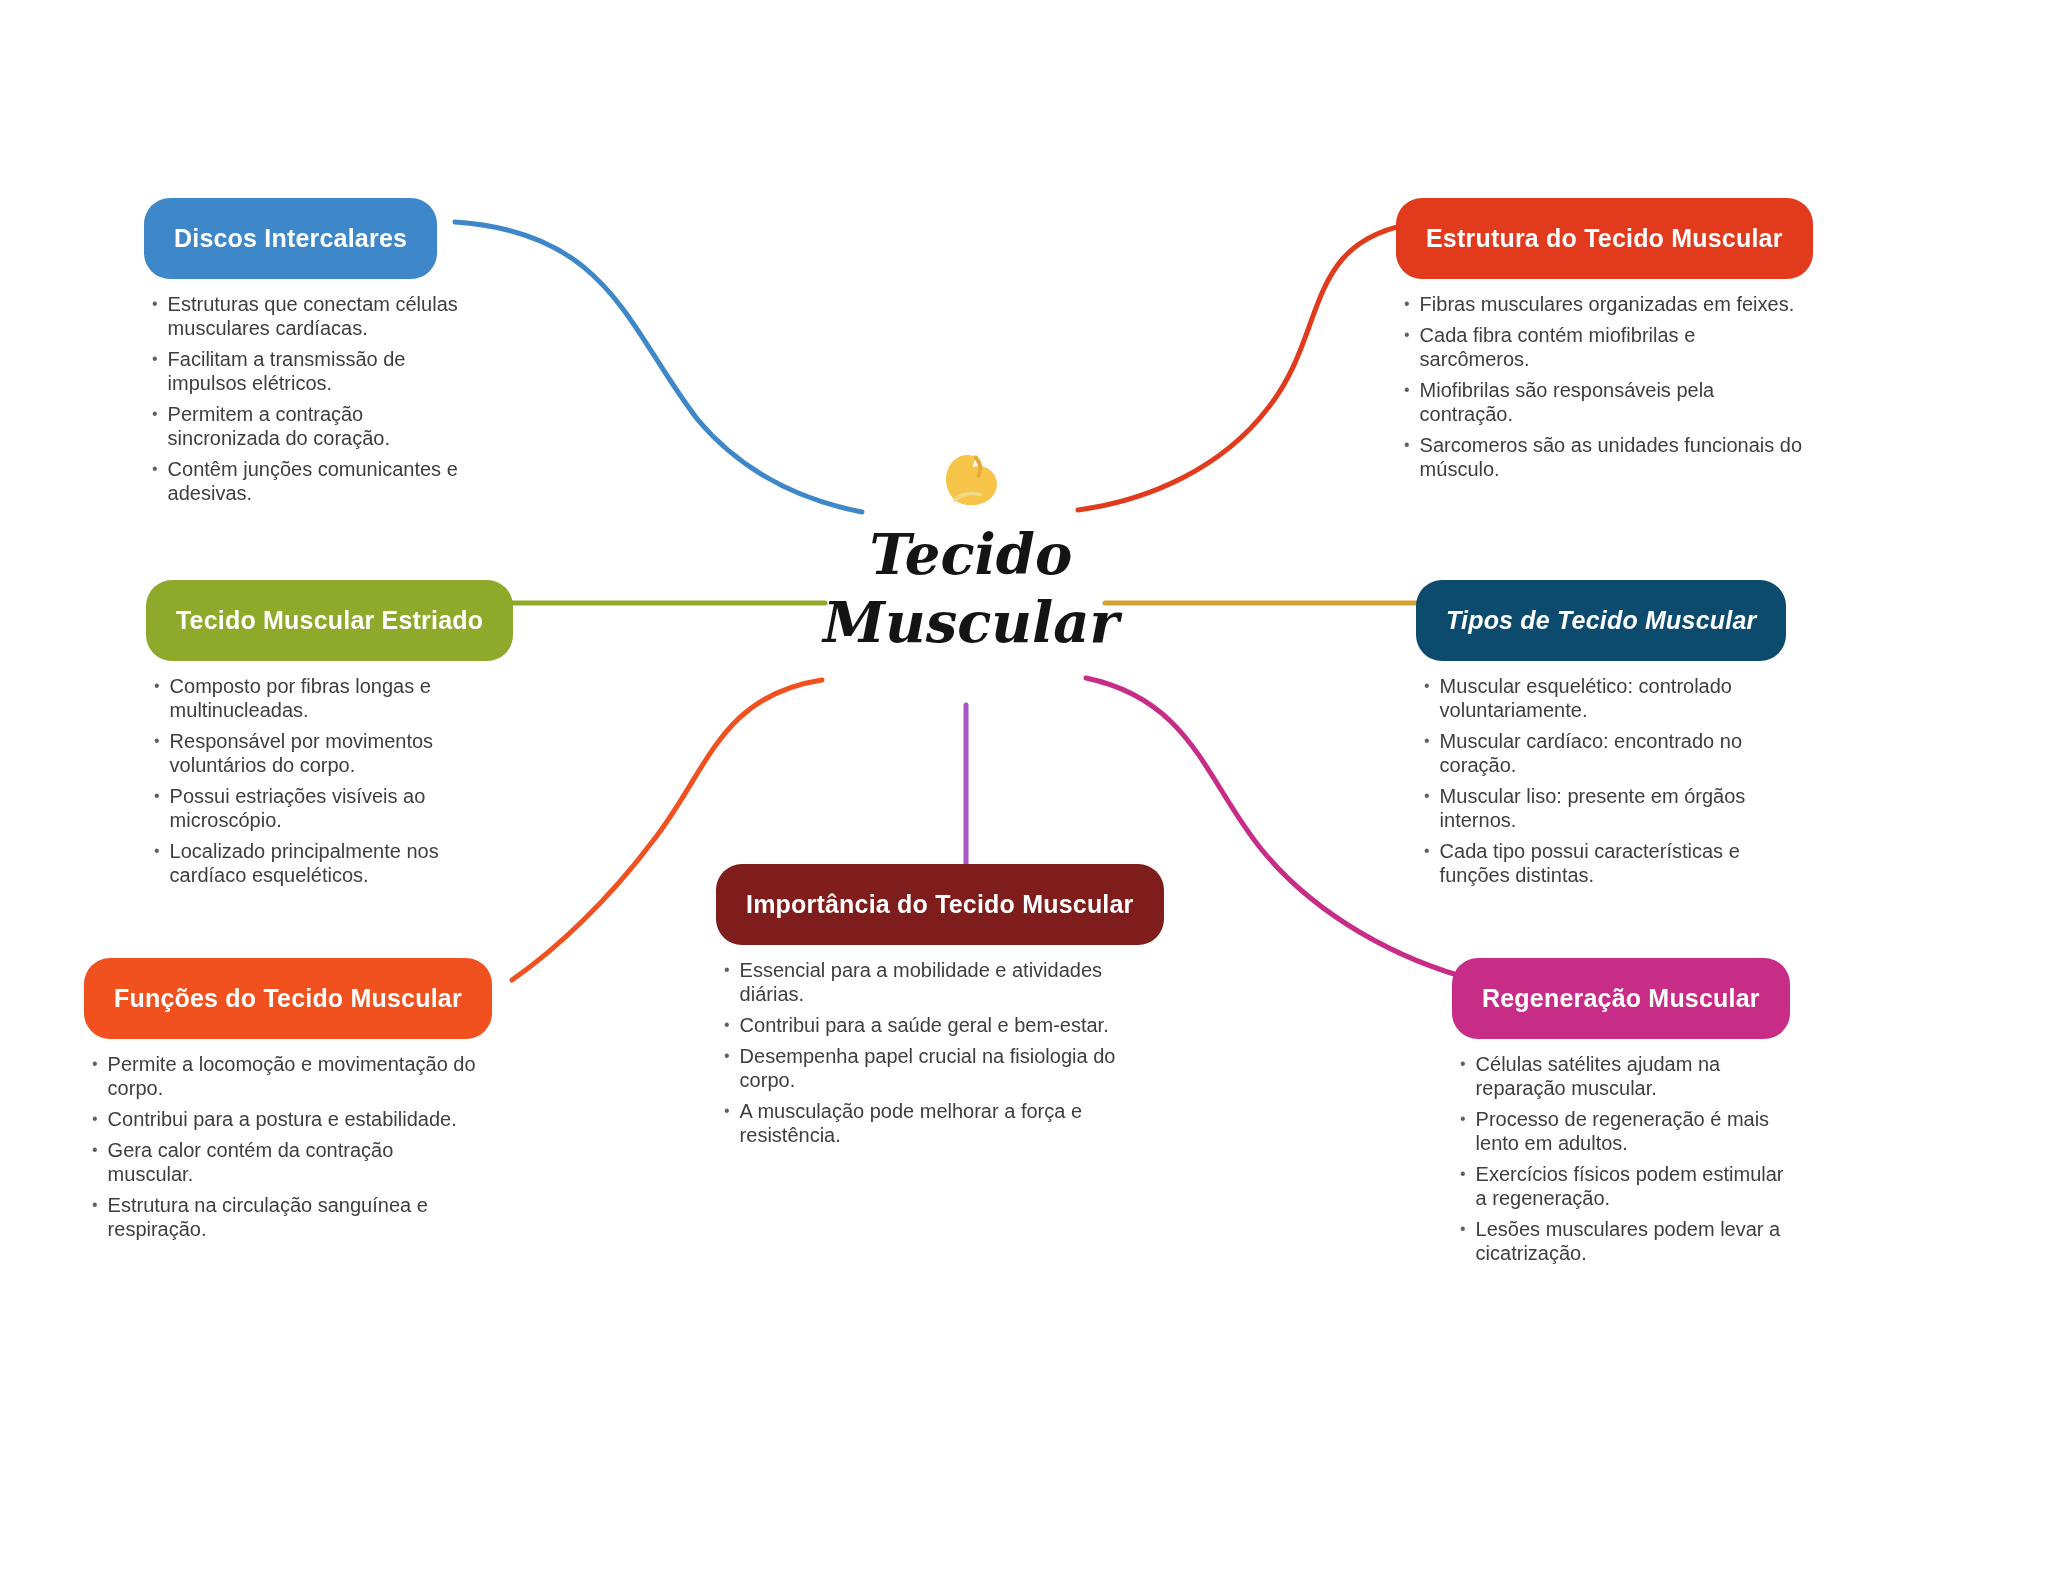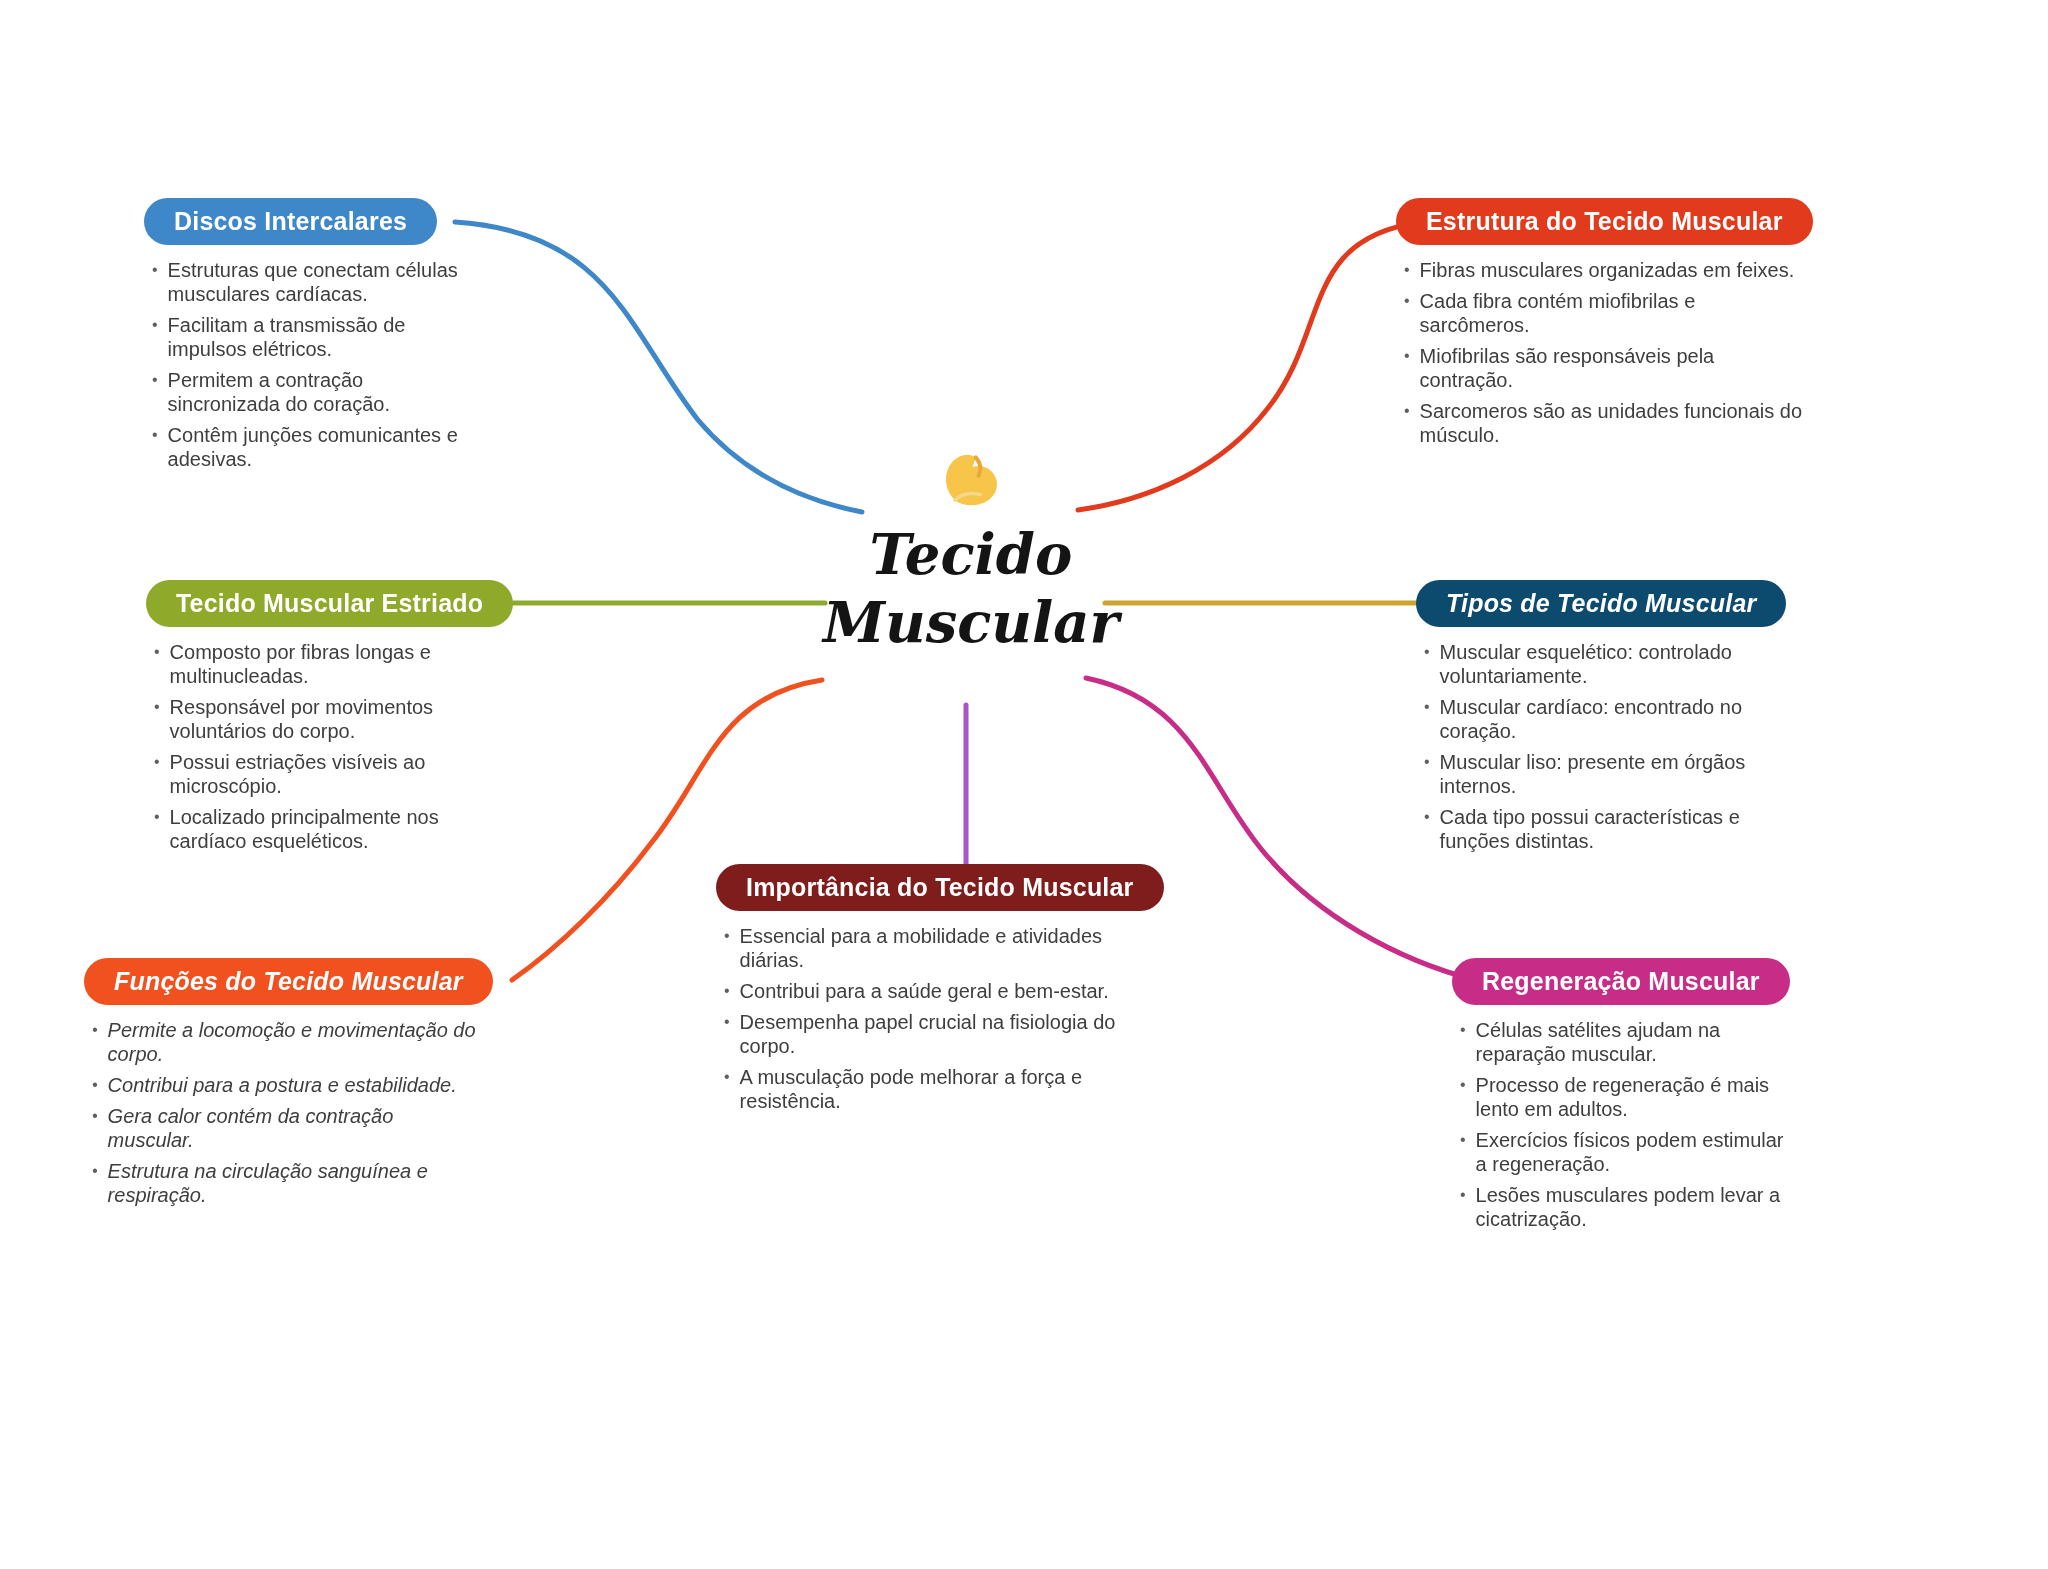--- a/index.html
+++ b/index.html
@@ -15,21 +15,21 @@
   .connectors {
     position: absolute;
     left: 0; top: 0;
     width: 2048px; height: 1569px;
     z-index: 1;
   }
   .connectors path { fill: none; stroke-width: 5; stroke-linecap: round; }
   .node { position: absolute; z-index: 2; }
   .pill {
     display: inline-block;
-    padding: 9px 30px;
+    padding: 26px 30px;
     border-radius: 26px;
     color: #ffffff;
     font-weight: 700;
     font-size: 25px;
     letter-spacing: .2px;
     white-space: nowrap;
   }
   .bullets {
     list-style: none;
     margin: 13px 0 0 8px;
@@ -61,21 +61,21 @@
     font-weight: 700;
     font-size: 56px;
     line-height: 1.22;
     color: #141414;
   }
   
   #node-0 { left: 144px;  top: 198px; }  #node-0 .bullets { width: 312px; }
   #node-1 { left: 1396px; top: 198px; }  #node-1 .bullets { width: 402px; }
   #node-2 { left: 114px;  top: 580px; margin-left: 32px; }  #node-2 .bullets { width: 306px; }
   #node-3 { left: 1416px; top: 580px; }  #node-3 .bullets { width: 358px; }
-  #node-4 { left: 84px;   top: 958px; font-style: italic; }  #node-4 .bullets { width: 390px; }
+  #node-4 { left: 84px;   top: 958px; }  #node-4 .bullets { width: 390px; }
   #node-5 { left: 716px;  top: 864px; }  #node-5 .bullets { width: 418px; }
   #node-6 { left: 1452px; top: 958px; }  #node-6 .bullets { width: 338px; }
 </style>
 </head>
 <body>
 
 <div class="canvas">
 
   <svg class="connectors" viewBox="0 0 2048 1569" xmlns="http://www.w3.org/2000/svg">
     <path d="M 455 222 C 610 232, 628 330, 698 420 C 742 472, 800 500, 862 512" stroke="#3e87c9"></path>

